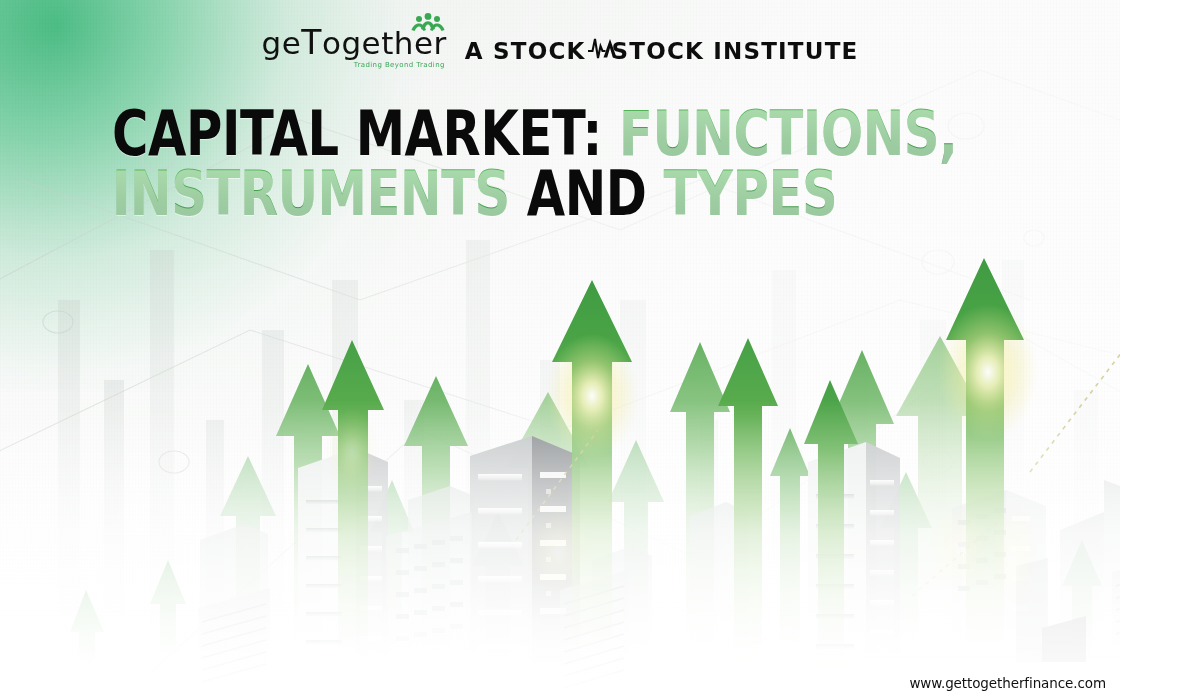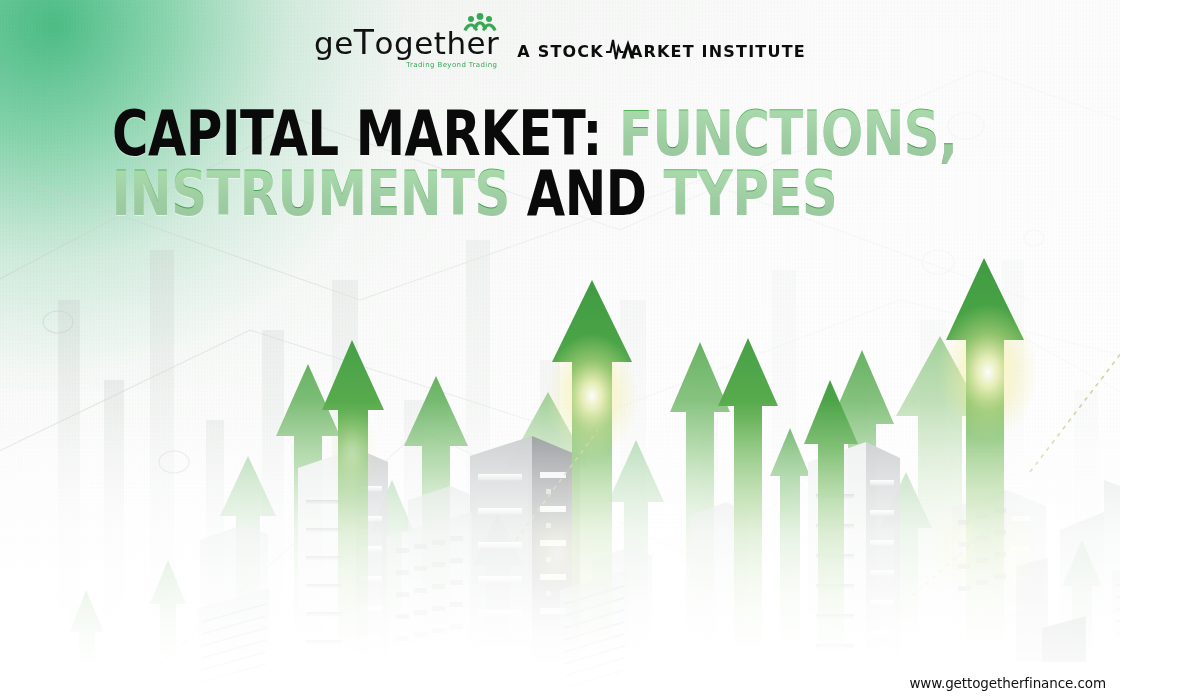--- a/index.html
+++ b/index.html
@@ -31,21 +31,21 @@
   
   .header{position:absolute;top:26px;left:0;right:0;display:flex;justify-content:center;
       align-items:flex-end;gap:18px;z-index:40;}
   .logo-wrap{position:relative;display:flex;flex-direction:column;align-items:flex-start;}
   .logo-word{font-family:"DejaVu Sans",sans-serif;font-size:31px;line-height:1;
       letter-spacing:.5px;color:#111;font-weight:400;white-space:nowrap;}
   .logo-word .cap{font-size:33px;}
   .logo-tag{font-family:"DejaVu Sans",sans-serif;font-size:7px;color:#3aa856;
       letter-spacing:.4px;margin-top:2px;align-self:flex-end;padding-right:2px;white-space:nowrap;}
   .logo-people{position:absolute;right:-2px;top:-13px;}
-  .tagline{font-family:"DejaVu Sans",sans-serif;font-weight:bold;font-size:16px;
+  .tagline{font-family:"DejaVu Sans",sans-serif;font-weight:bold;font-size:23px;
       letter-spacing:1.2px;color:#0d0d0d;white-space:nowrap;display:flex;align-items:center;
       gap:1px;padding-bottom:3px;}
 
   
   .title{position:absolute;top:104px;left:0;right:0;text-align:left;z-index:40;
       line-height:.97;}
   .title-line{font-family:"DejaVu Sans",sans-serif;font-weight:bold;
       font-size:62px;letter-spacing:-0.5px;
       transform:scaleX(.80);transform-origin:center;white-space:nowrap;
       text-shadow:0 1px 0 rgba(255,255,255,.5);}
@@ -483,21 +483,21 @@
     </div>
 
     <div class="tagline">
       <span>A STOCK </span>
       <span style="display:inline-block;">
         <svg width="30" height="26" viewBox="0 0 30 26">
           <path d="M1 16 L5.5 16 L8 4 L11 23 L13.5 11 L15.5 16 L18.5 16" fill="none" stroke="#0d0d0d" stroke-width="2.1" stroke-linejoin="miter" stroke-linecap="butt"></path>
           <path d="M16.5 22.5 L23 4 L29.5 22.5 L25.8 22.5 L23 13 L20.2 22.5 Z" fill="#0d0d0d"></path>
         </svg>
       </span>
-      <span style="margin-left:-6px;">ARKET INSTITUTE</span>
+      <span style="margin-left:-6px;">STOCK INSTITUTE</span>
     </div>
   </div>
 
   <div class="title">
     <div class="title-line">
       <span class="t-black">CAPITAL MARKET:</span><span class="t-black">&nbsp;</span><span class="t-green">FUNCTIONS,</span>
     </div>
     <div class="title-line">
       <span class="t-green">INSTRUMENTS</span><span class="t-black">&nbsp;</span><span class="t-black">AND</span><span class="t-black">&nbsp;</span><span class="t-green">TYPES</span>
     </div>

